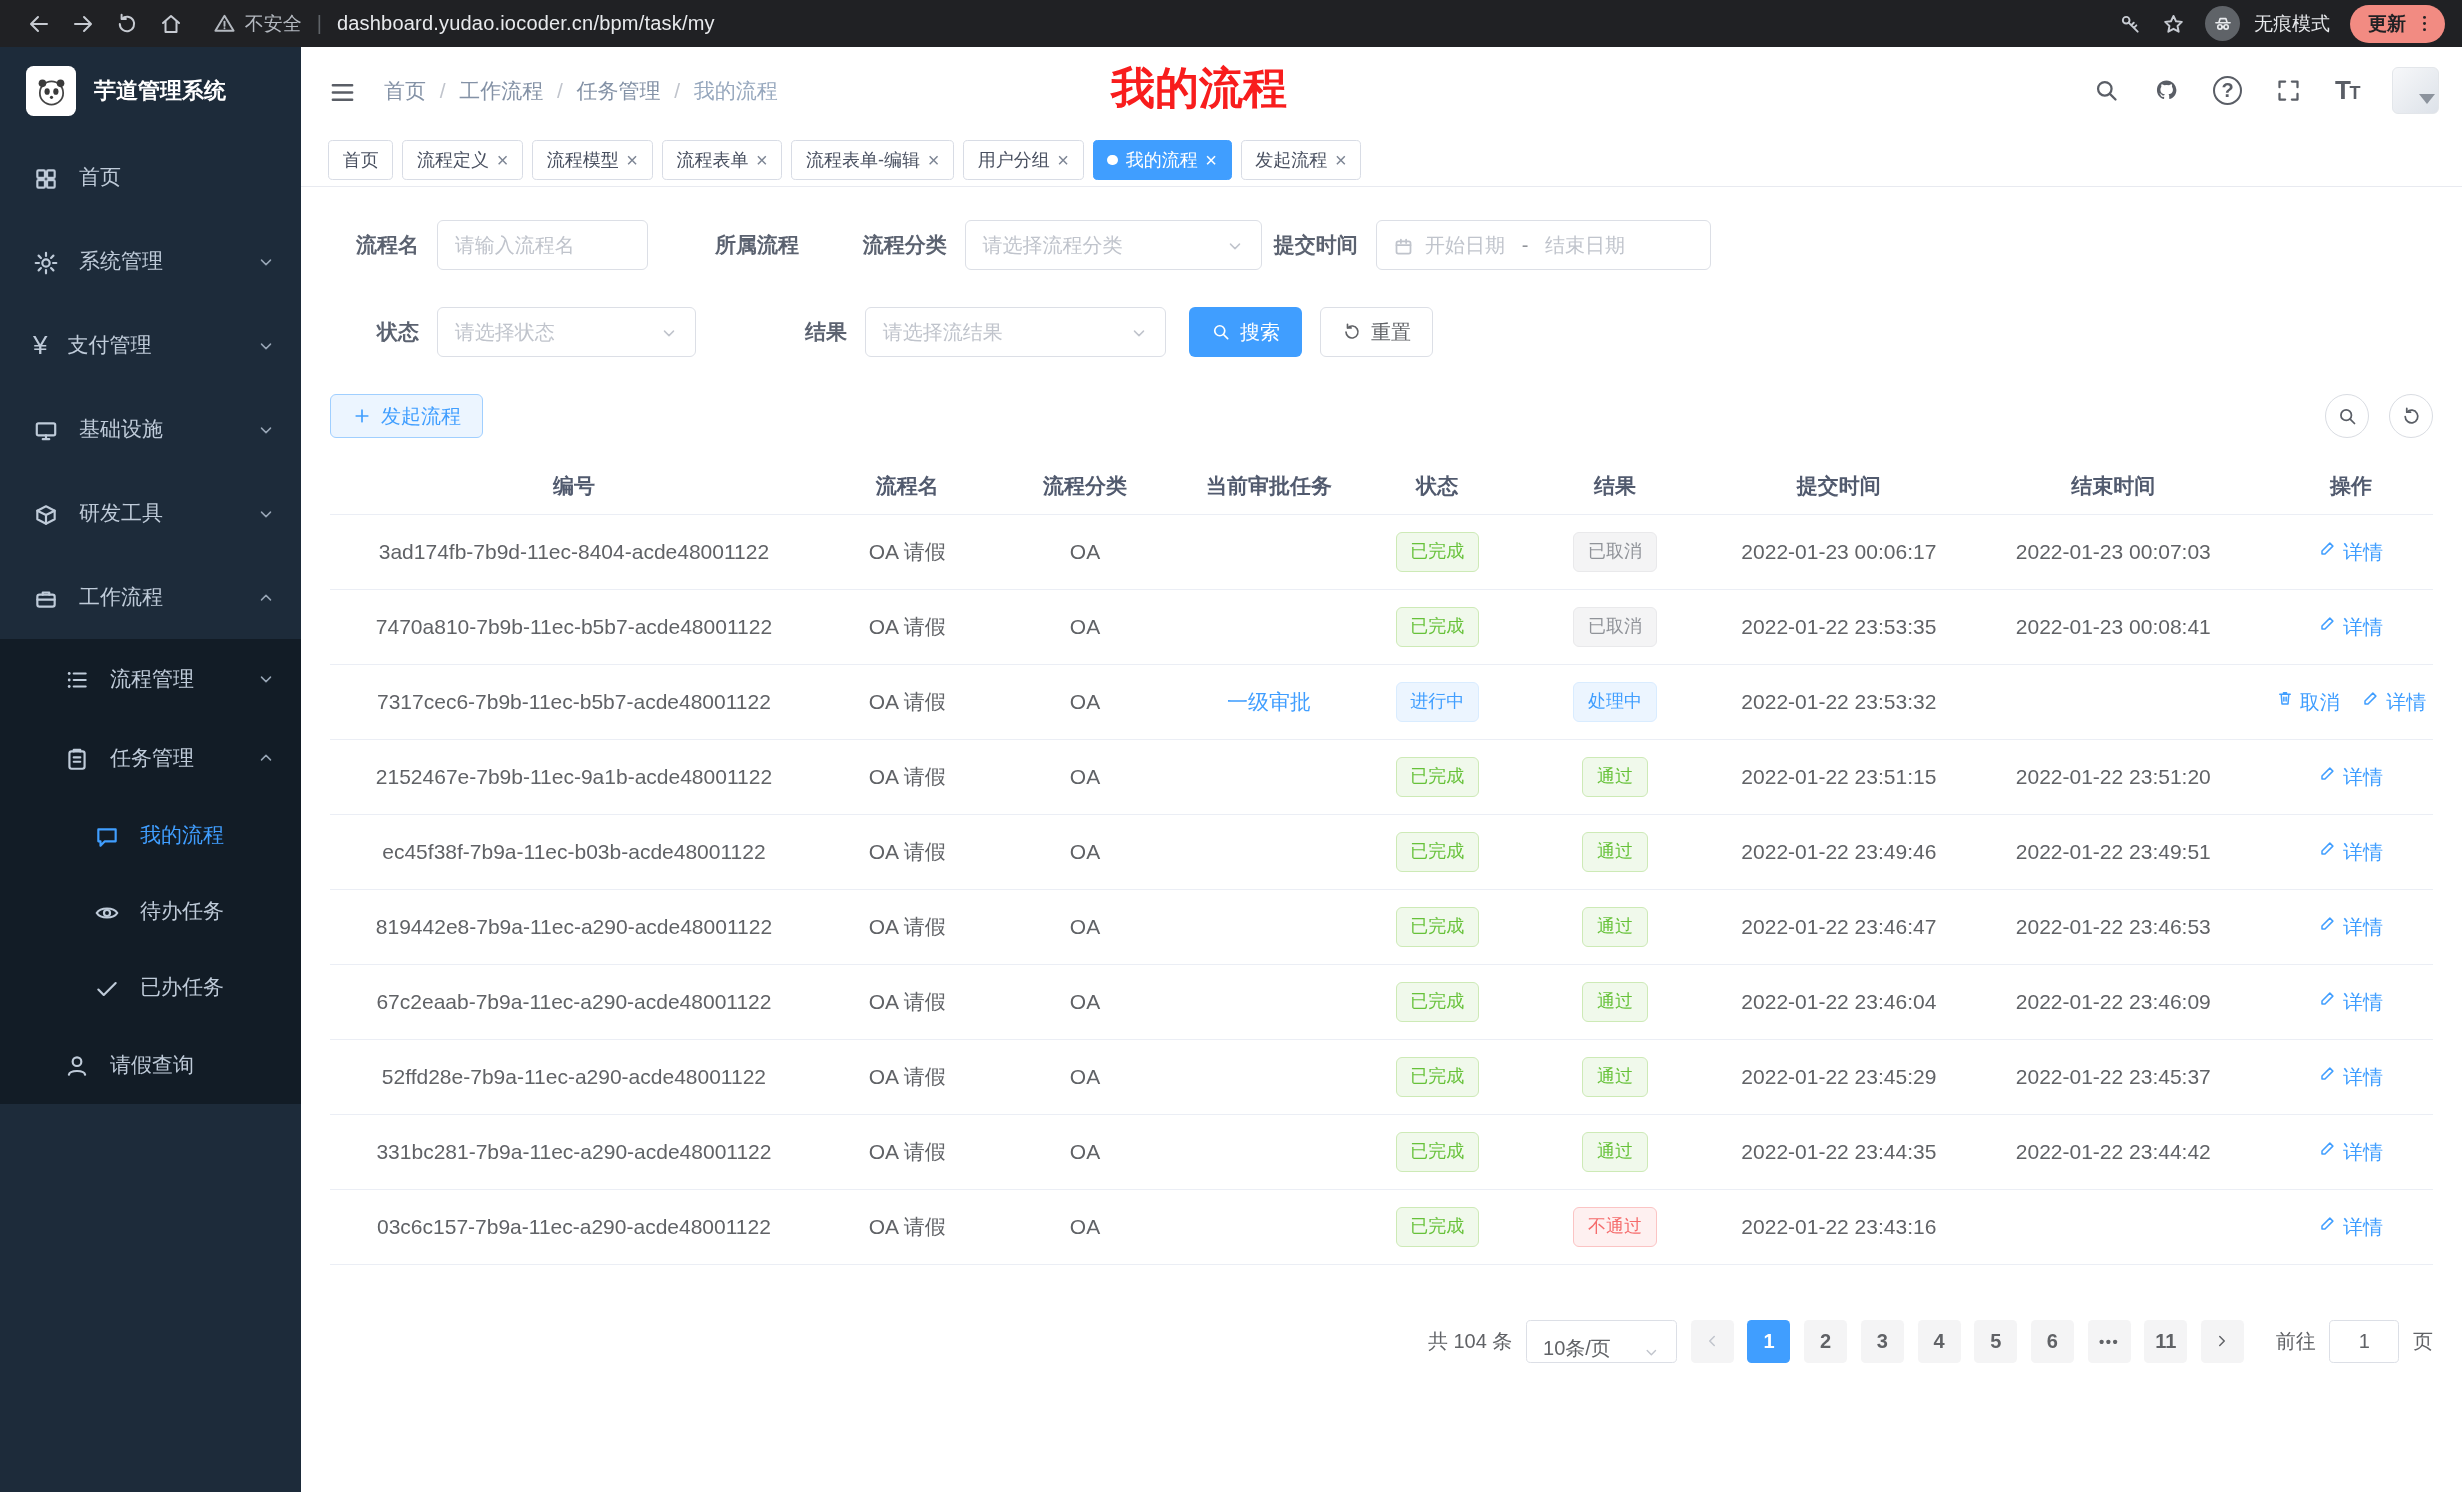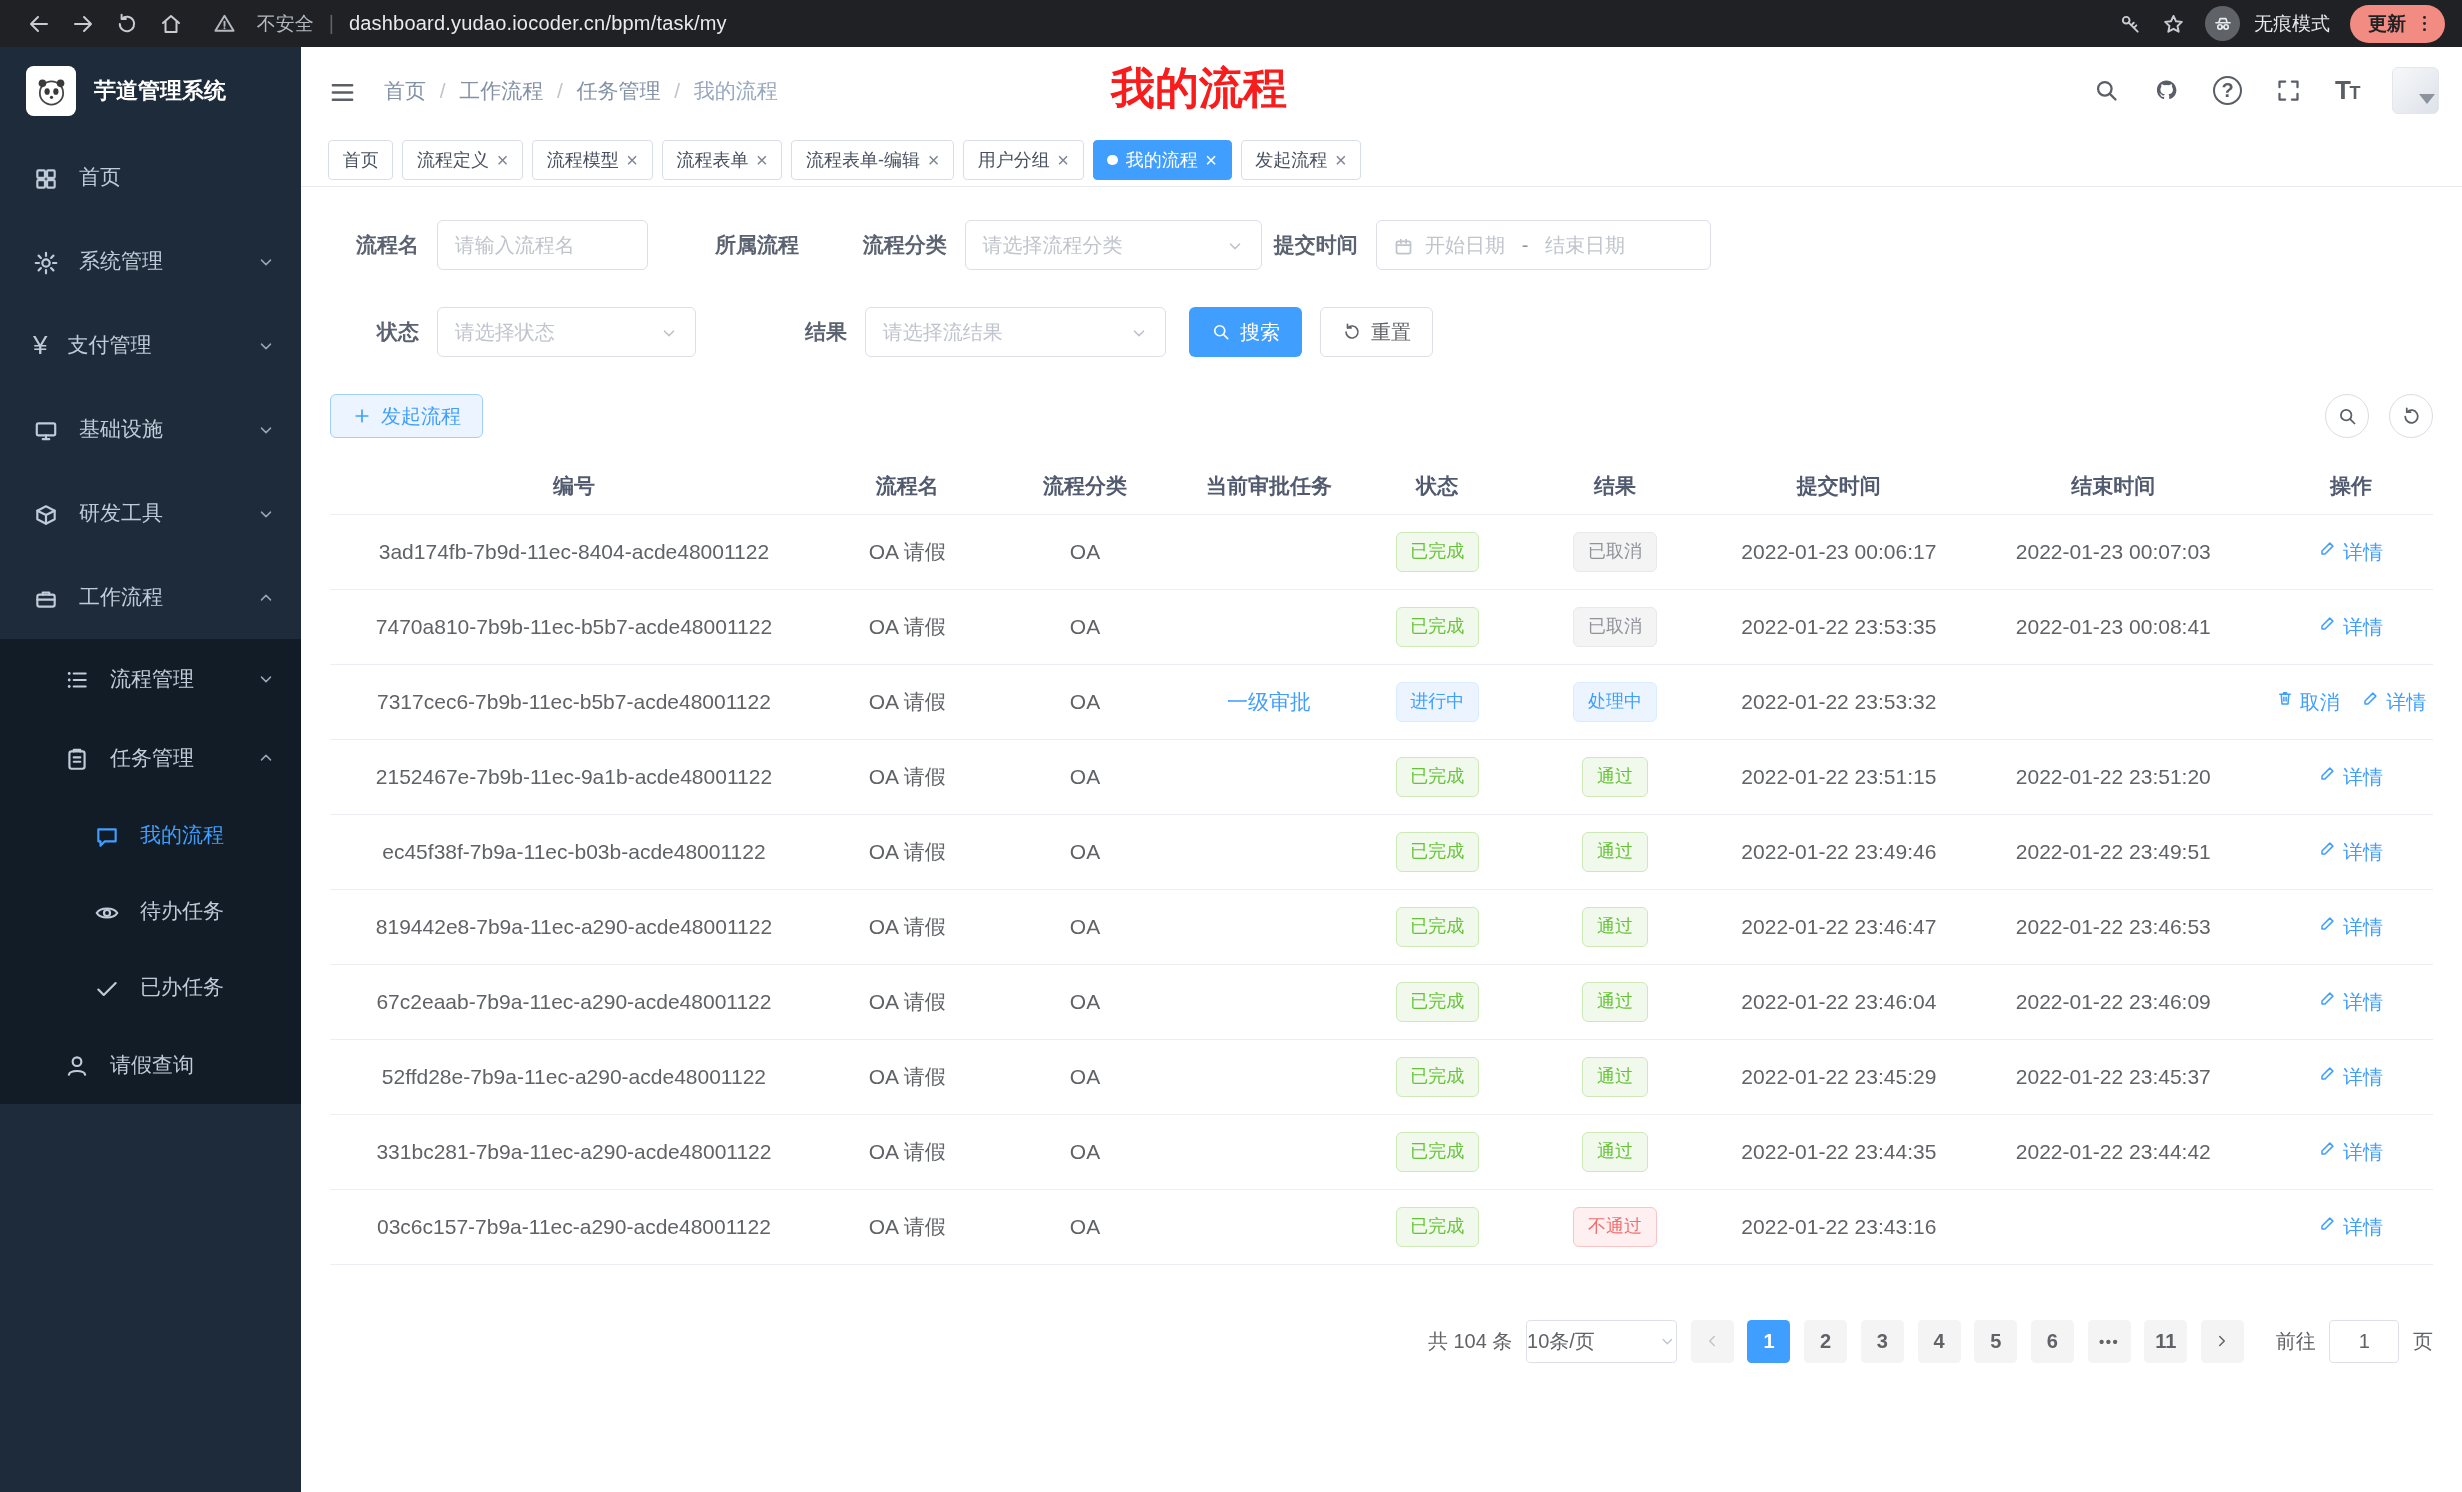--- a/index.html
+++ b/index.html
@@ -4,21 +4,21 @@
 <style>
   *{box-sizing:border-box;margin:0;padding:0}
   html,body{width:2462px;height:1493px}
   body{font-family:"Liberation Sans","DejaVu Sans",sans-serif;background:#fff;color:#606266;overflow:hidden}
   .i{fill:none;stroke:currentColor;stroke-width:2;stroke-linecap:round;stroke-linejoin:round;width:1em;height:1em;display:inline-block;vertical-align:middle;flex:none}
   .i-f{fill:currentColor;stroke:none}
 
   
   .browser{height:47px;background:#202124;display:flex;align-items:center;padding:0 16.7px;color:#bdc1c6}
   .b-btn{width:44px;height:38px;display:flex;align-items:center;justify-content:center;font-size:24px;color:#c7cbd2;border-radius:50%}
-  .sec{display:flex;align-items:center;gap:21px;font-size:19px;color:#b4b9c0;margin-left:20px}
+  .sec{display:flex;align-items:center;gap:9px;font-size:19px;color:#b4b9c0;margin-left:20px}
   .pipe{color:#5f6368;font-size:20px;margin:0 15px}
   .url{font-size:20px;color:#e8eaed;letter-spacing:0.2px}
   .b-right{margin-left:auto;display:flex;align-items:center;gap:20px}
   .b-ic{font-size:23px;color:#c7cbd2}
   .chip-avatar{width:35px;height:35px;border-radius:50%;background:#5f6368;display:flex;align-items:center;justify-content:center;color:#e8eaed;font-size:20px}
   .profile-label{color:#e8eaed;font-size:19px;margin-left:-6px}
   .update{display:flex;align-items:center;gap:7.6px;background:#f28b82;color:#202124;border-radius:760px;padding:6px 10.7px 6px 18px;font-size:19px;font-weight:700}
 
   
   .app{display:flex;height:1446px}
@@ -83,21 +83,21 @@
   .tag{display:inline-block;padding:0 13.7px;height:40px;line-height:37px;border-radius:6px;font-size:18px;border:1.5px solid}
   .tag-success{background:#f0f9eb;border-color:#cdeab6;color:#67c23a}
   .tag-info{background:#f4f4f5;border-color:#e9e9eb;color:#909399}
   .tag-primary{background:#ecf5ff;border-color:#d9ecff;color:#409eff}
   .tag-danger{background:#fef0f0;border-color:#fbc4c4;color:#f56c6c}
   .link{color:#409eff;font-size:20px;display:inline-flex;gap:6px;cursor:pointer;white-space:nowrap}
   .link + .link{margin-left:16.7px}
 
   
   .pager{display:flex;align-items:center;justify-content:flex-end;gap:13.7px;margin-top:55px;font-size:20px;color:#606266}
-  .psel{width:151px;height:43px;border:1.5px solid #dcdfe6;border-radius:4.6px;display:flex;align-items:center;padding:0 0;color:#606266;gap:16px}
+  .psel{width:151px;height:43px;border:1.5px solid #dcdfe6;border-radius:4.6px;display:flex;align-items:flex-end;padding:0 16px;color:#606266;gap:16px}
   .psel .chev{margin-left:auto;color:#c0c4cc;font-size:16.7px}
   .pbox{min-width:43px;height:43px;border-radius:4.6px;background:#f4f4f5;display:flex;align-items:center;justify-content:center;font-size:20px;color:#606266;font-weight:600;padding:0 6px;cursor:pointer}
   .pbox.active{background:#409eff;color:#fff}
   .pbox.disabled{color:#c0c4cc}
   .goto-input{width:70px;height:43px;border:1.5px solid #dcdfe6;border-radius:4.6px;text-align:center;font-size:20px;color:#606266;font-family:inherit;outline:none}
 </style>
 </head>
 <body>
 
 <div class="browser">

